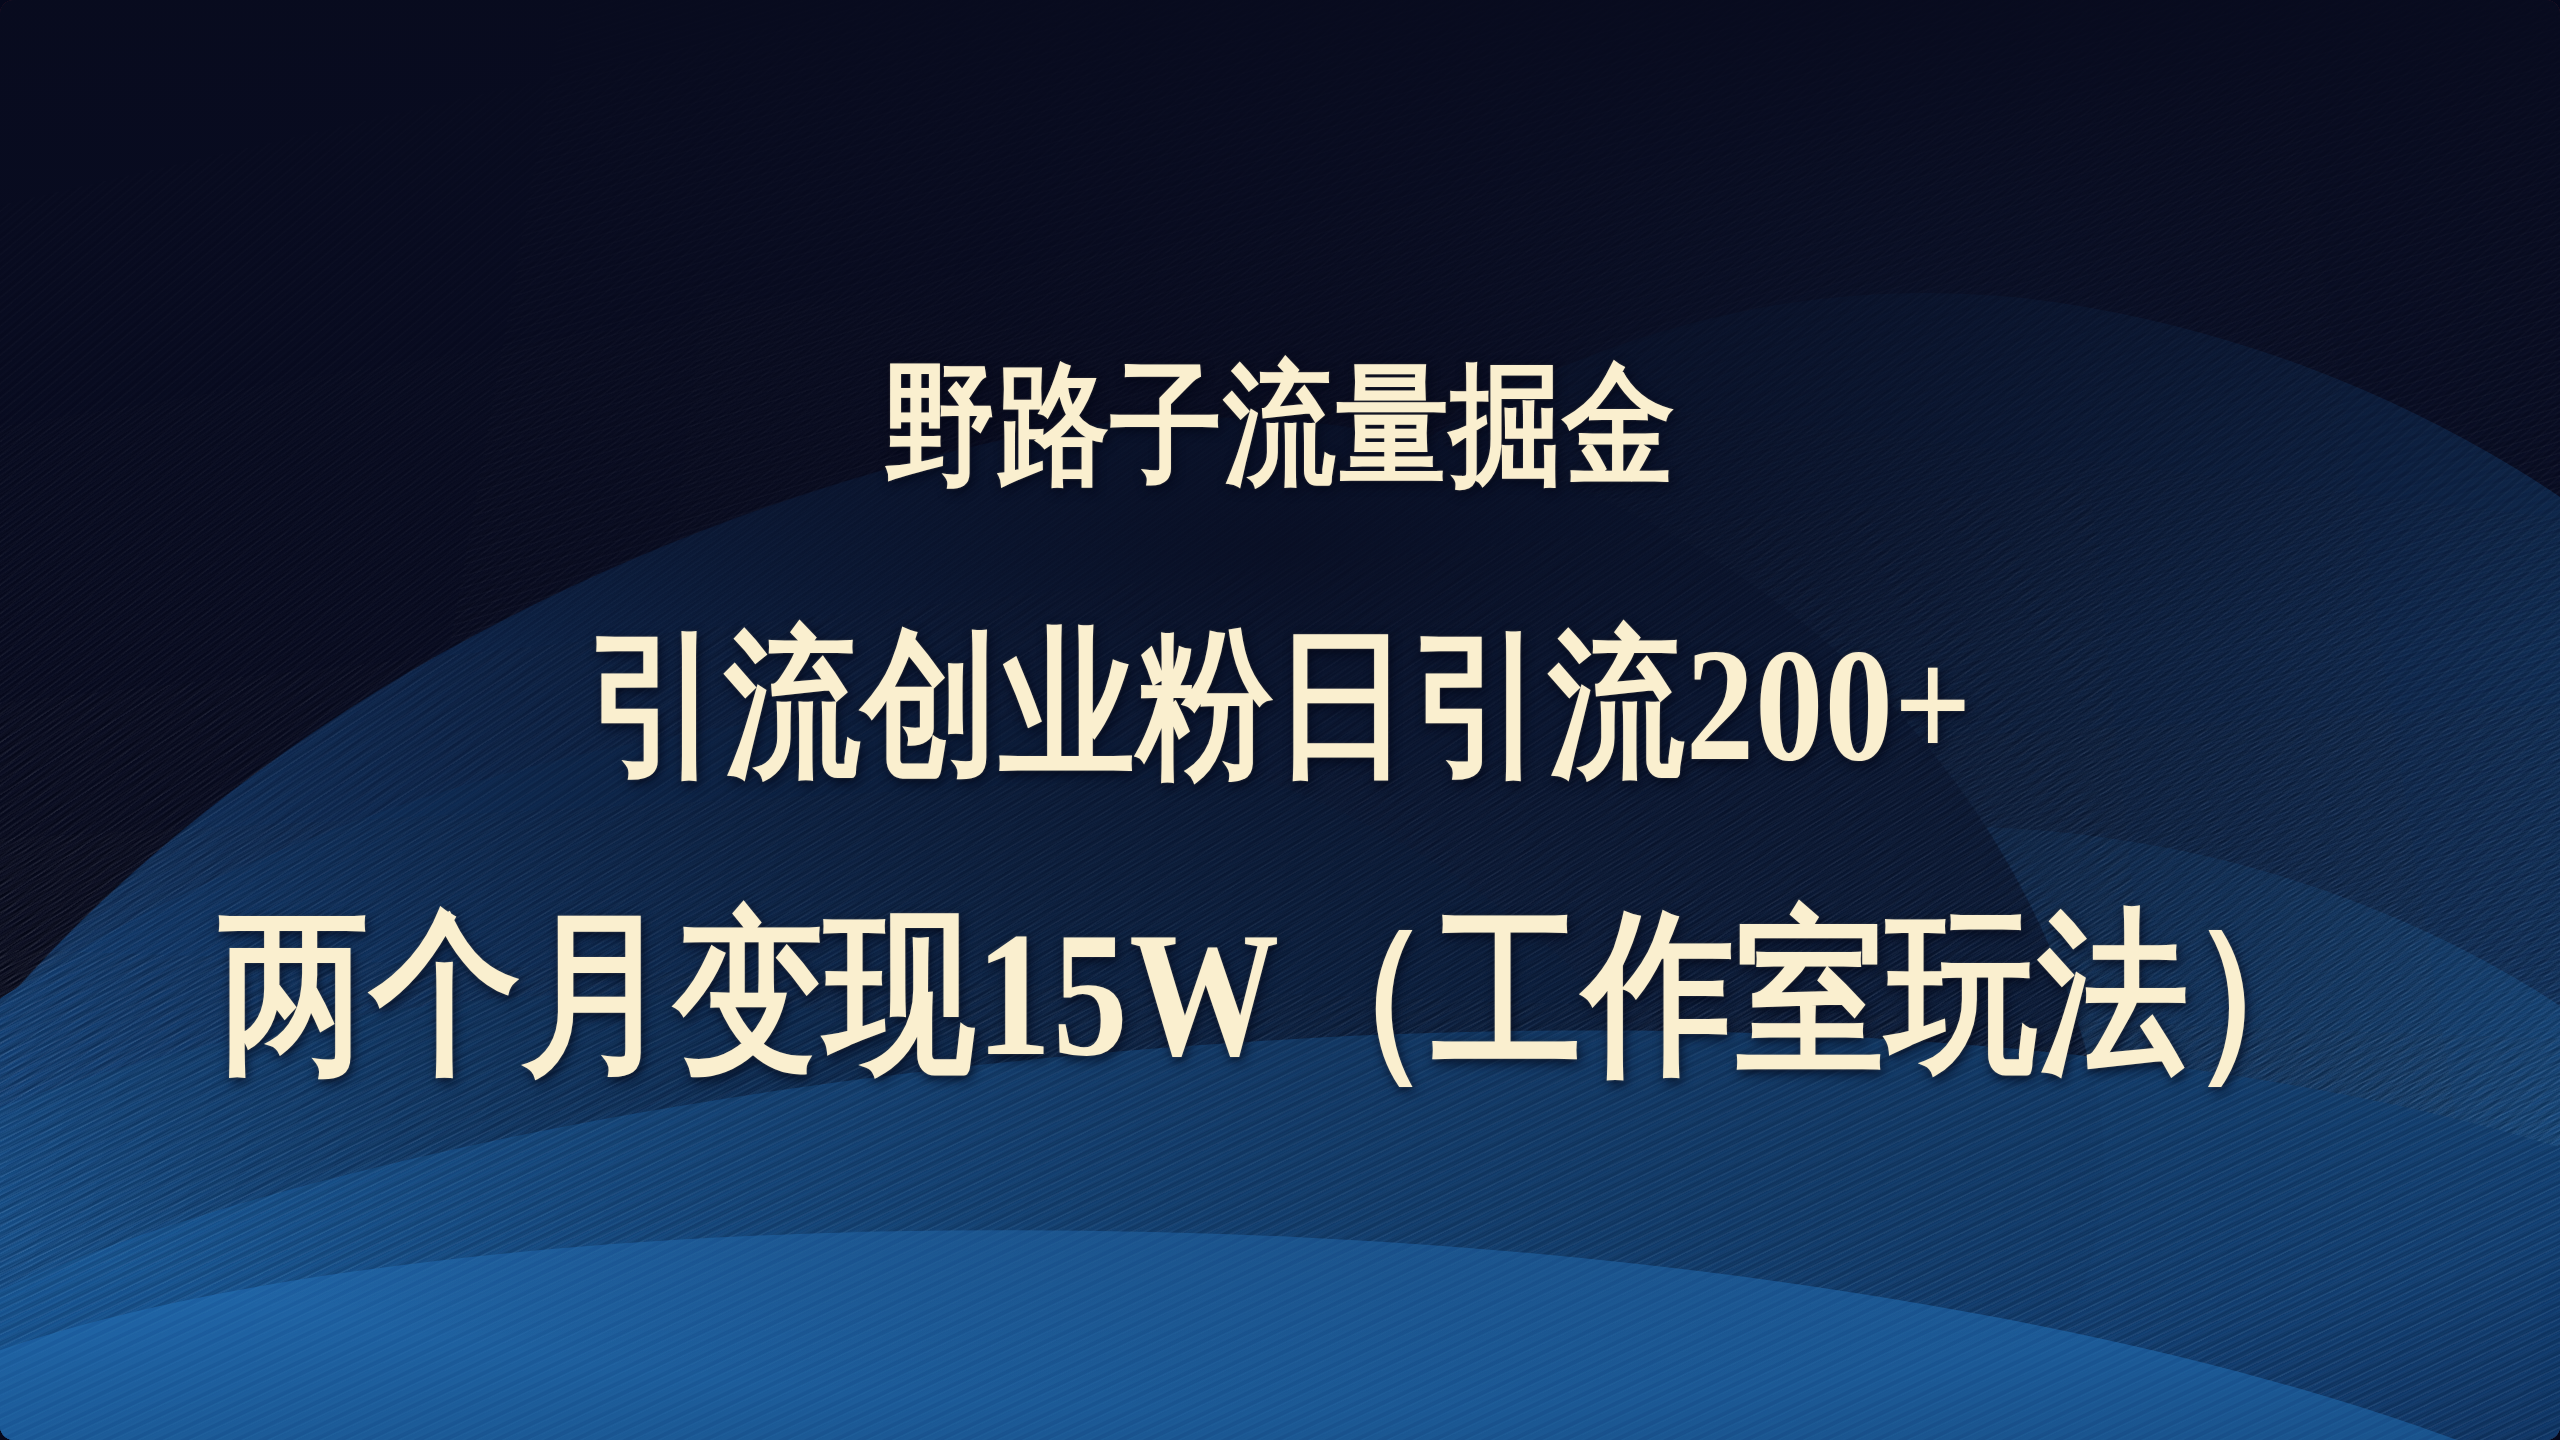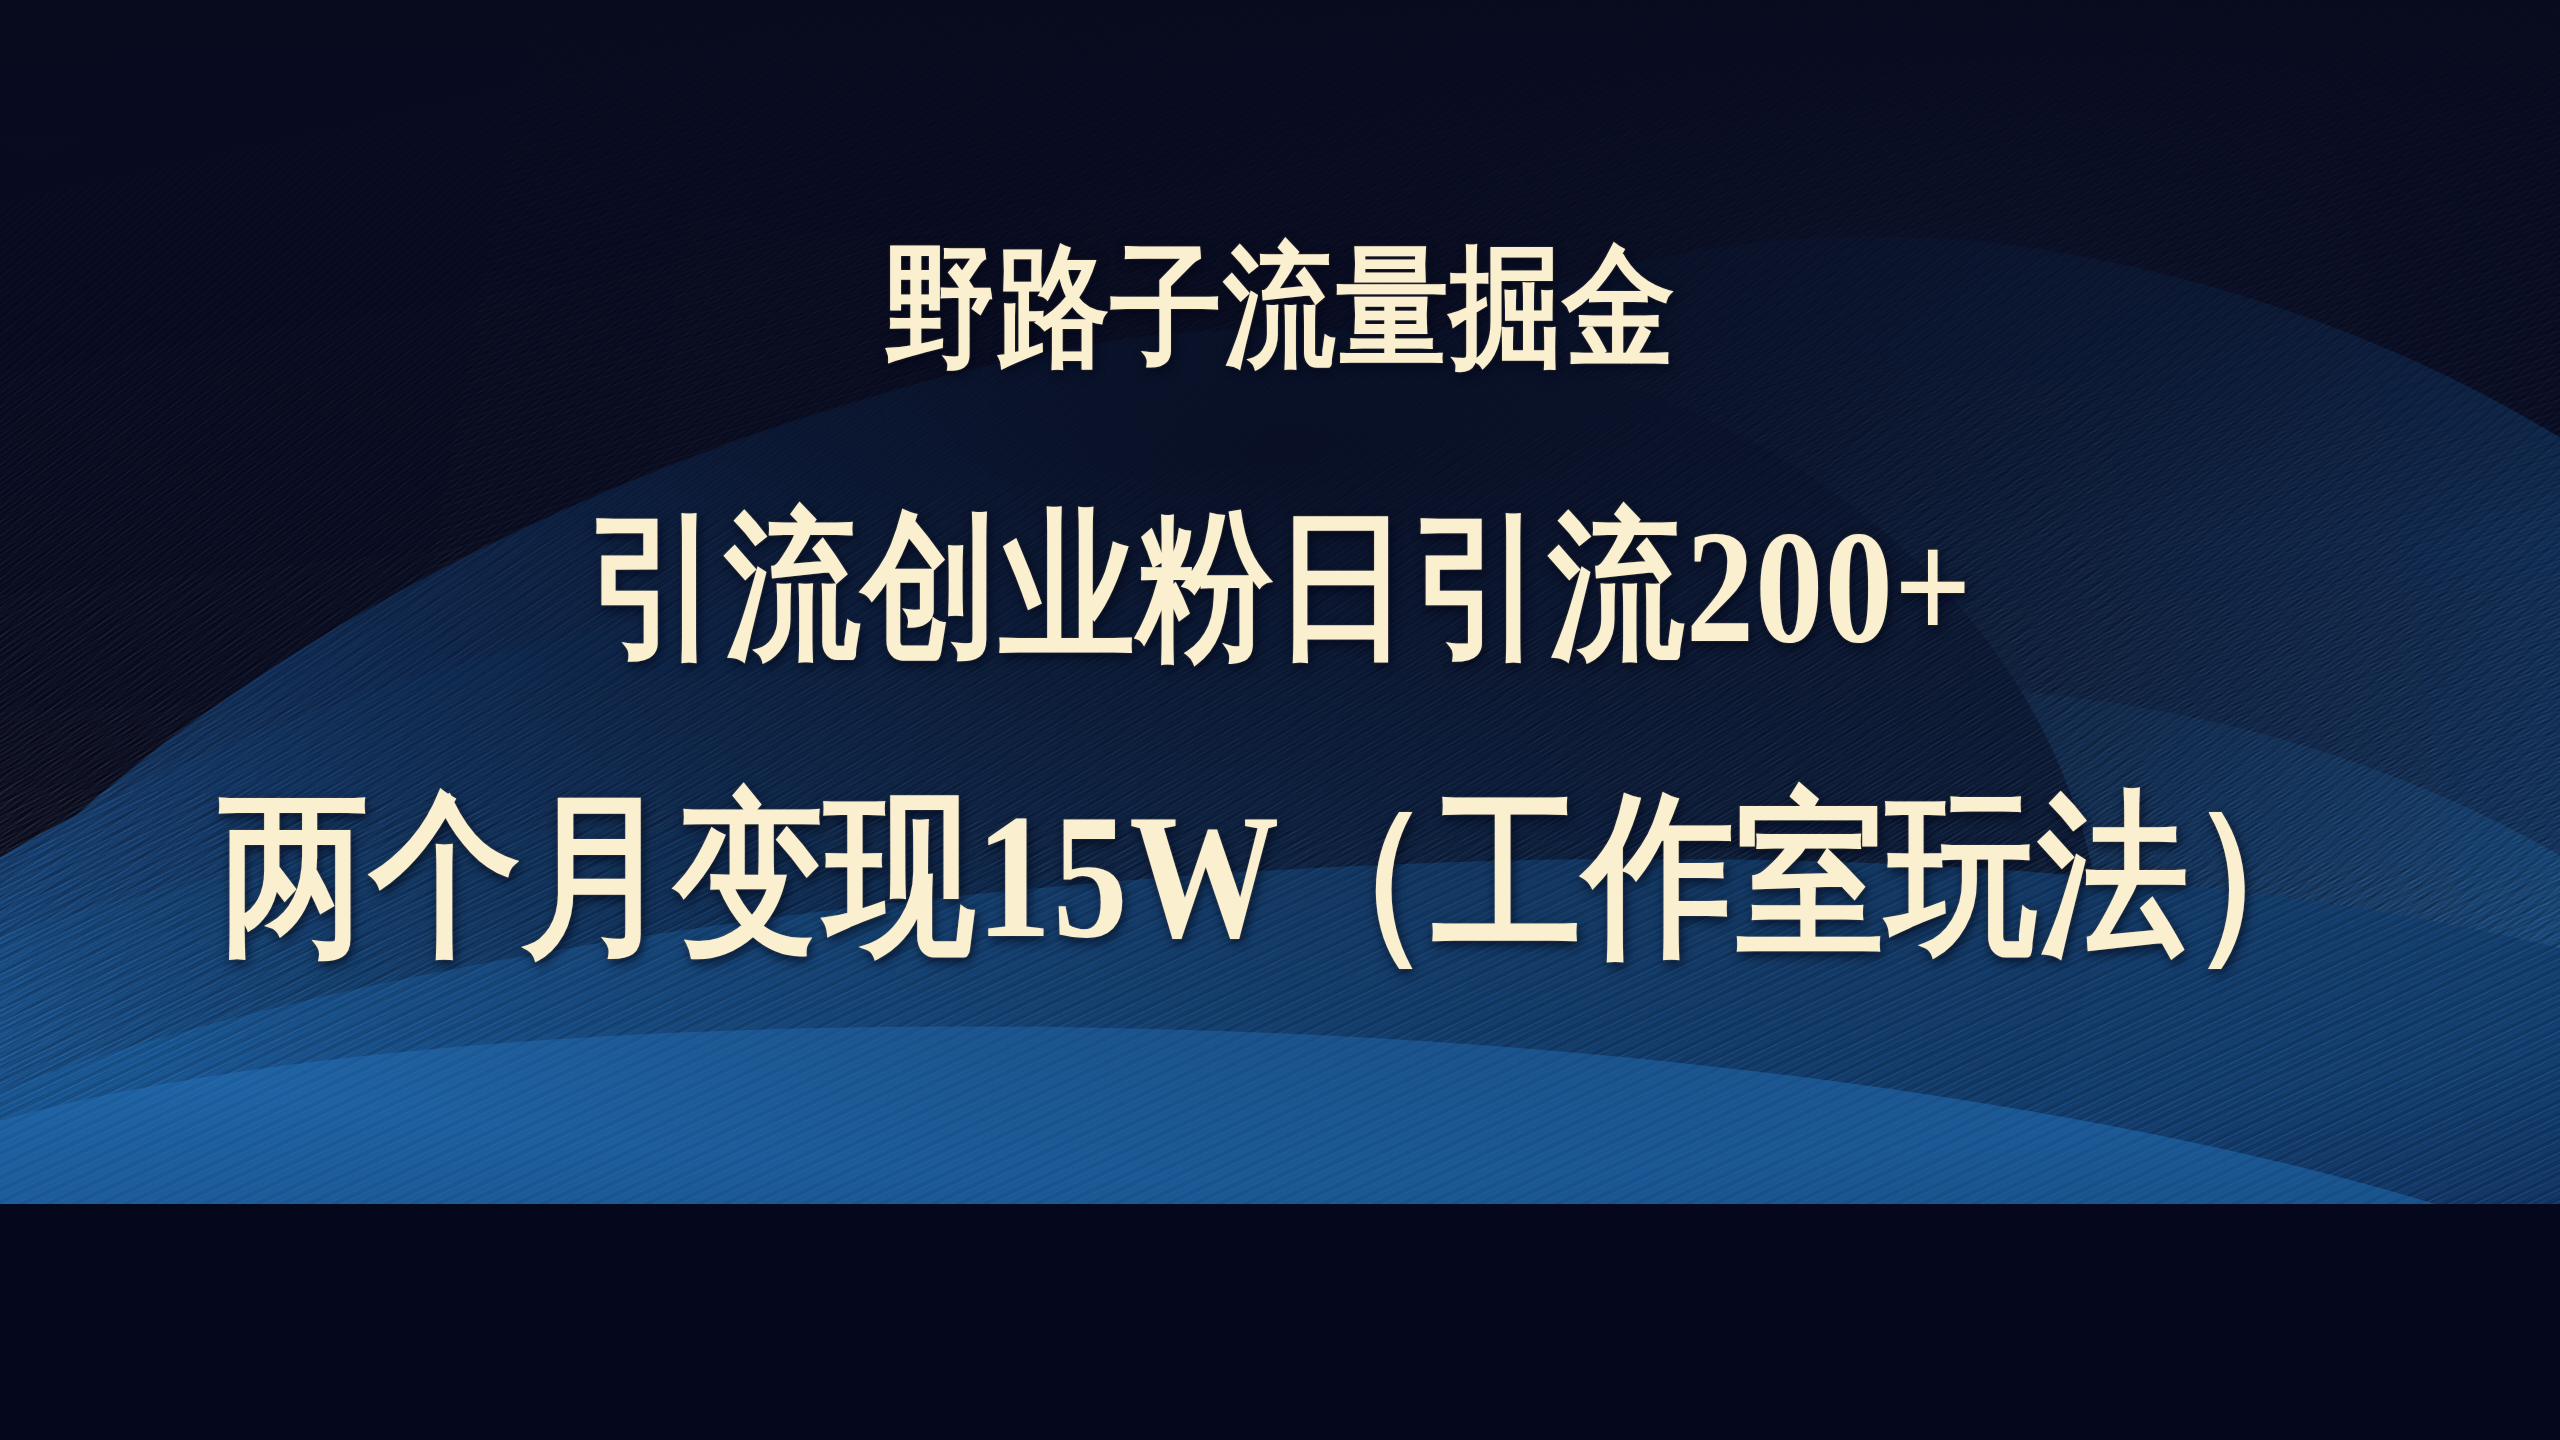--- a/index.html
+++ b/index.html
@@ -8,23 +8,24 @@
     padding: 0;
     background: #05081c;
   }
   body {
     font-family: "Liberation Serif", "DejaVu Serif", serif;
   }
 
   #poster {
     position: relative;
     width: 2560px;
-    height: 1204px;
+    height: 1440px;
     overflow: hidden;
     background: #7f1d1d;
+    border-radius: 14px;
   }
 
   
   .bg-base {
     position: absolute;
     inset: 0;
     background:
       radial-gradient(120% 90% at 50% -10%, #0b1030 0%, #080c24 55%, #070a1e 100%);
   }
 

